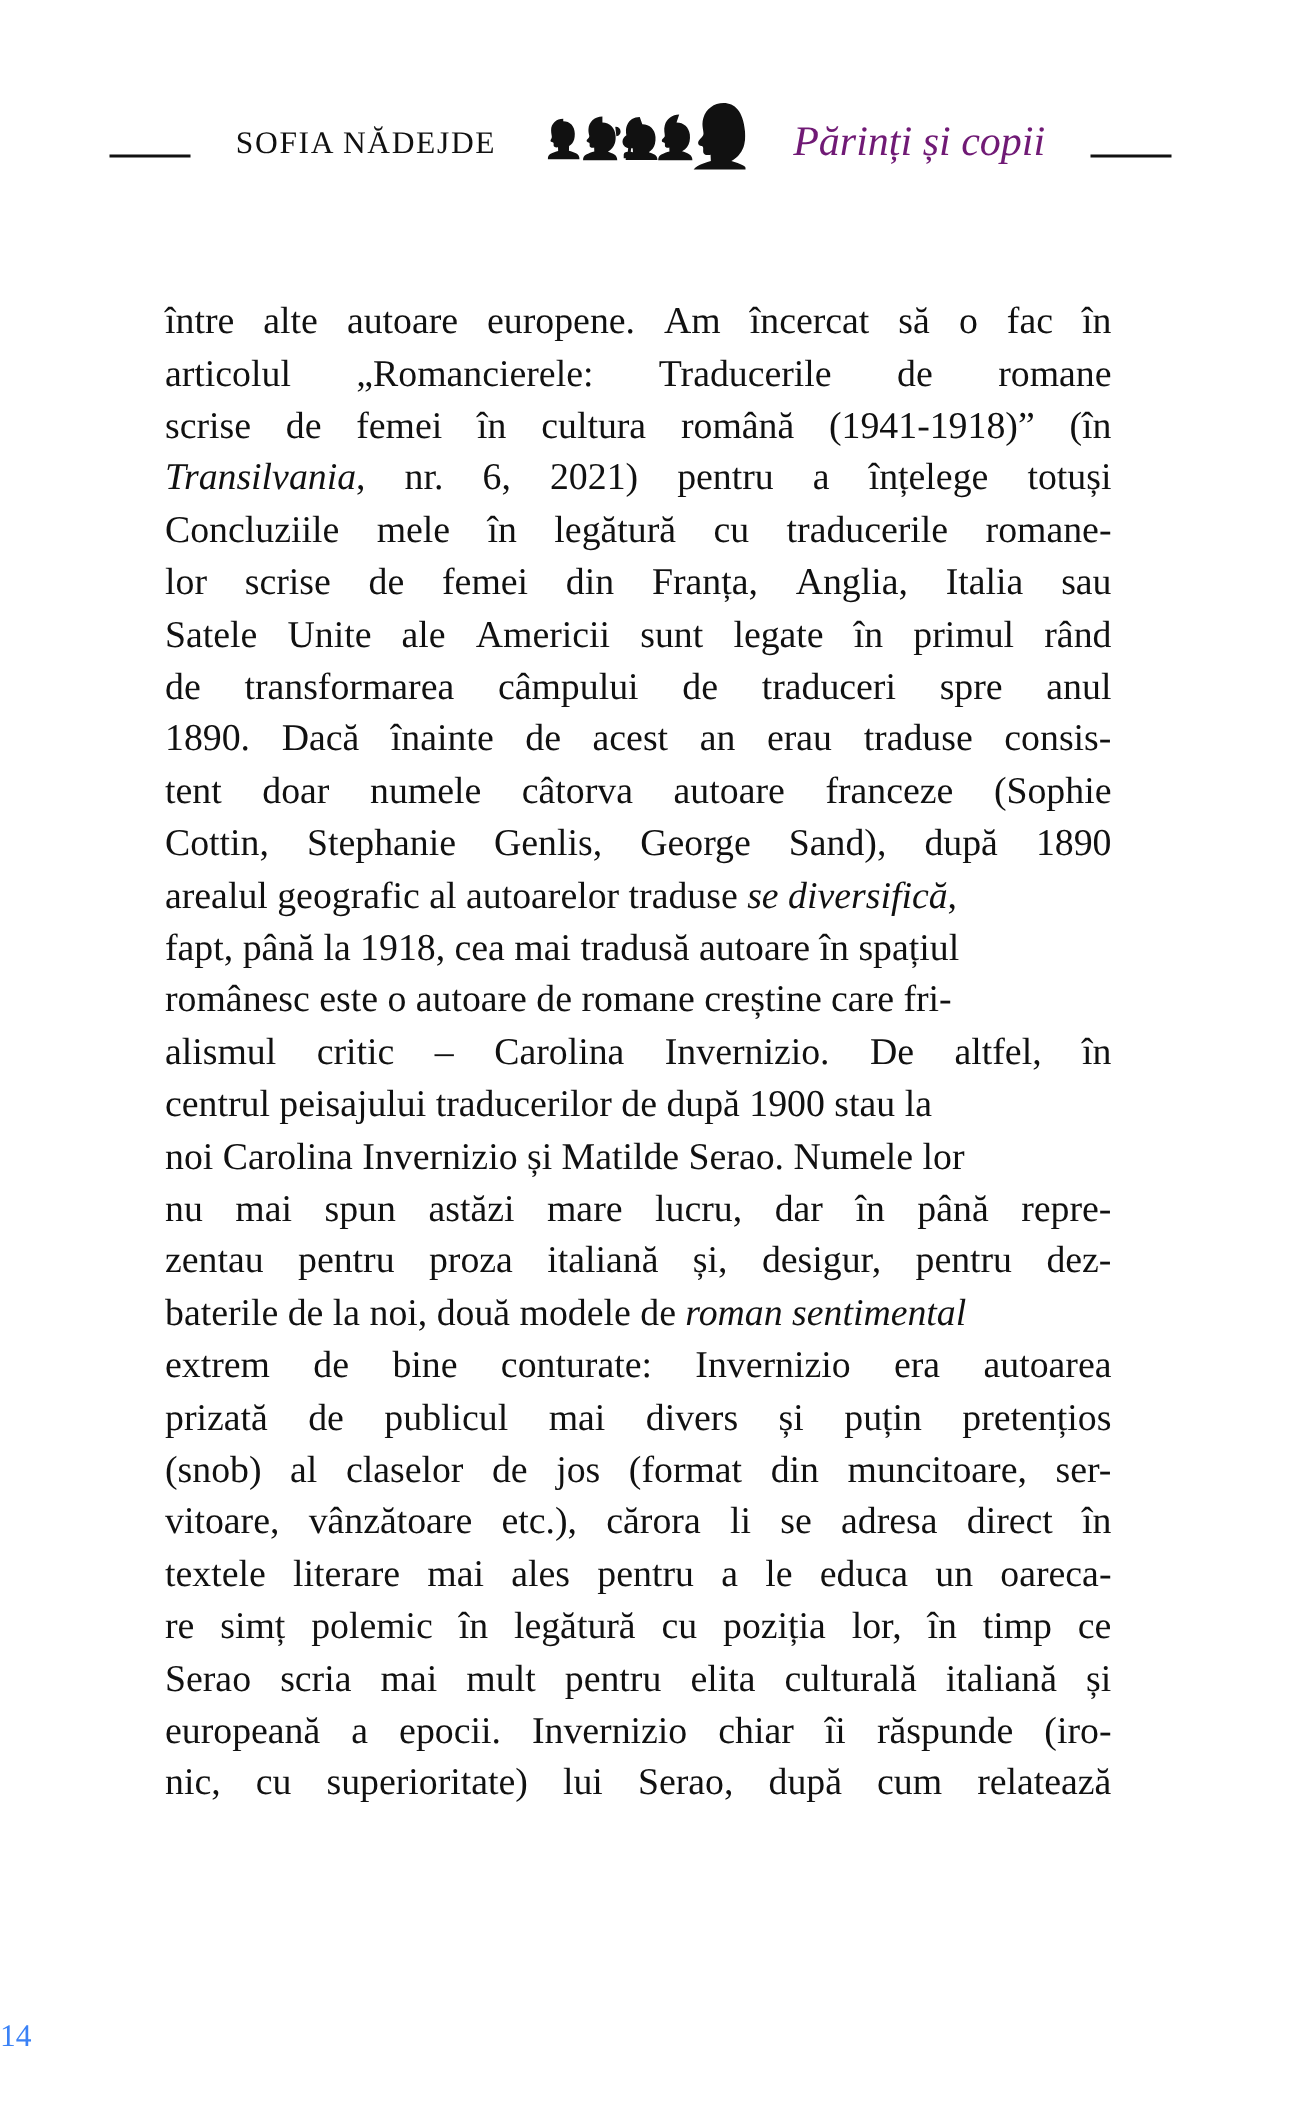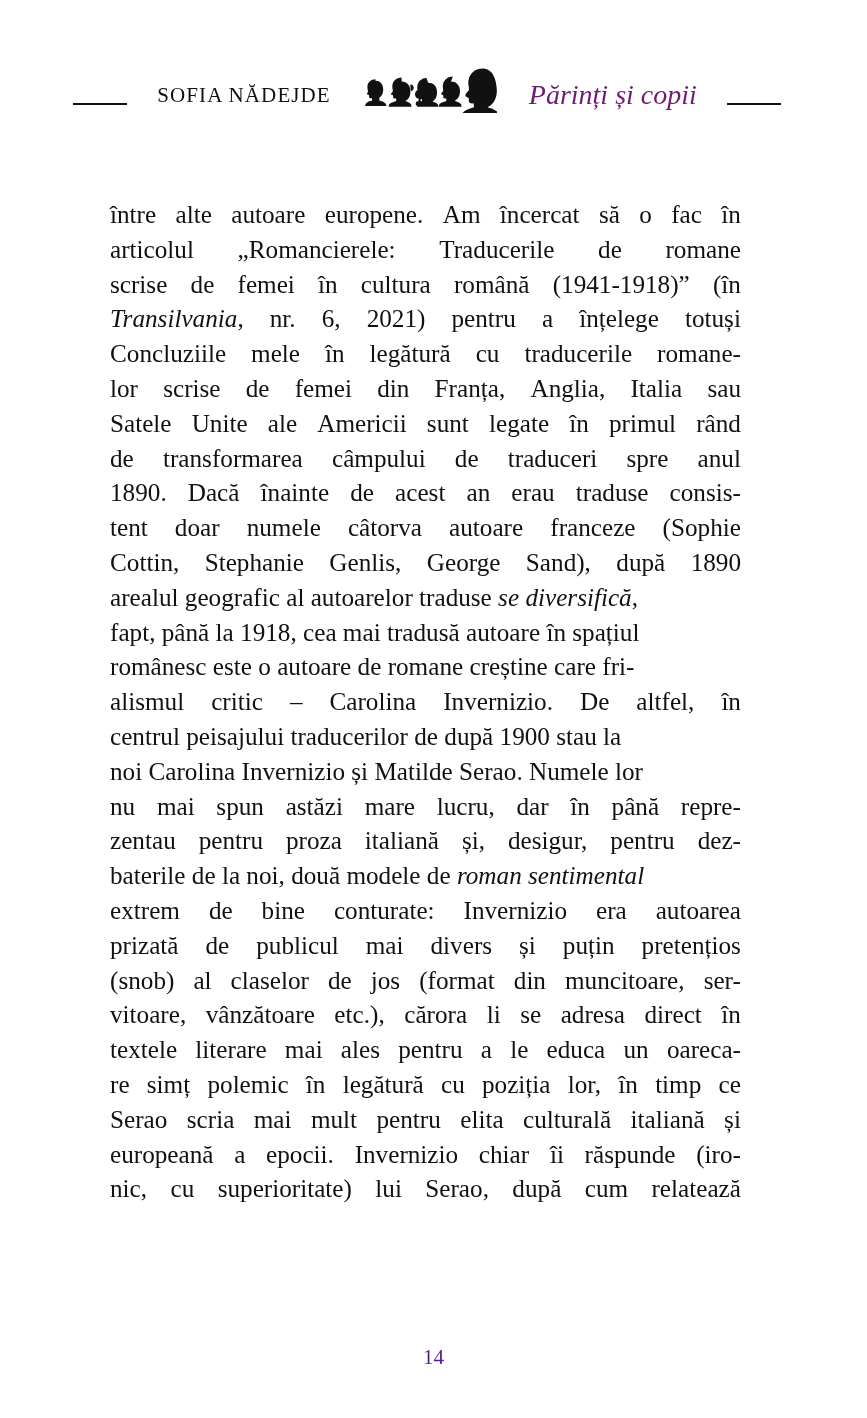--- a/index.html
+++ b/index.html
@@ -100,24 +100,23 @@
     display: inline-block;
   }
   .it { font-style: italic; }
 
   
   .folio {
     position: absolute;
     left: 0;
     top: 1344px;
     width: 867px;
-    text-align: center;
     font-size: 21px;
     line-height: 26px;
-    color: #4c1d95;
+    color: #3b82f6;
   }
 </style>
 </head>
 <body>
 
 <div class="page">
 
   <div class="running-head">
 
     <span class="rule rule-left"></span>

